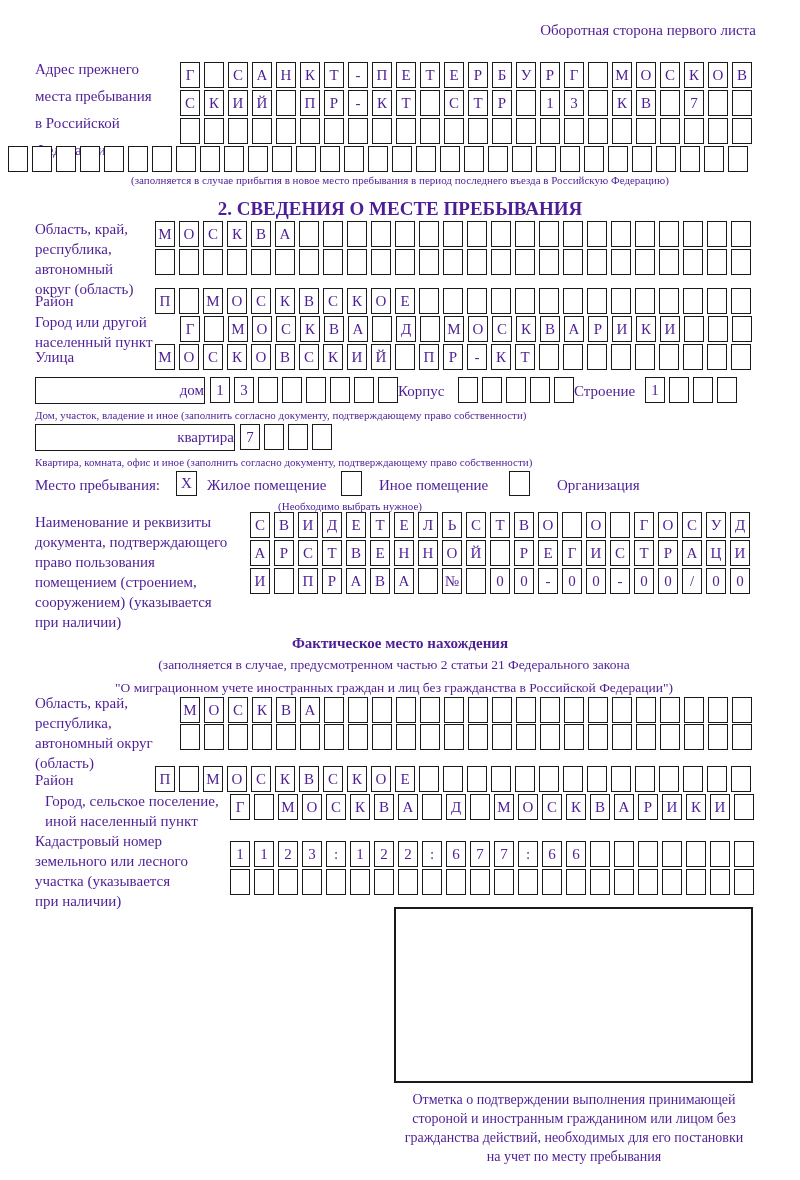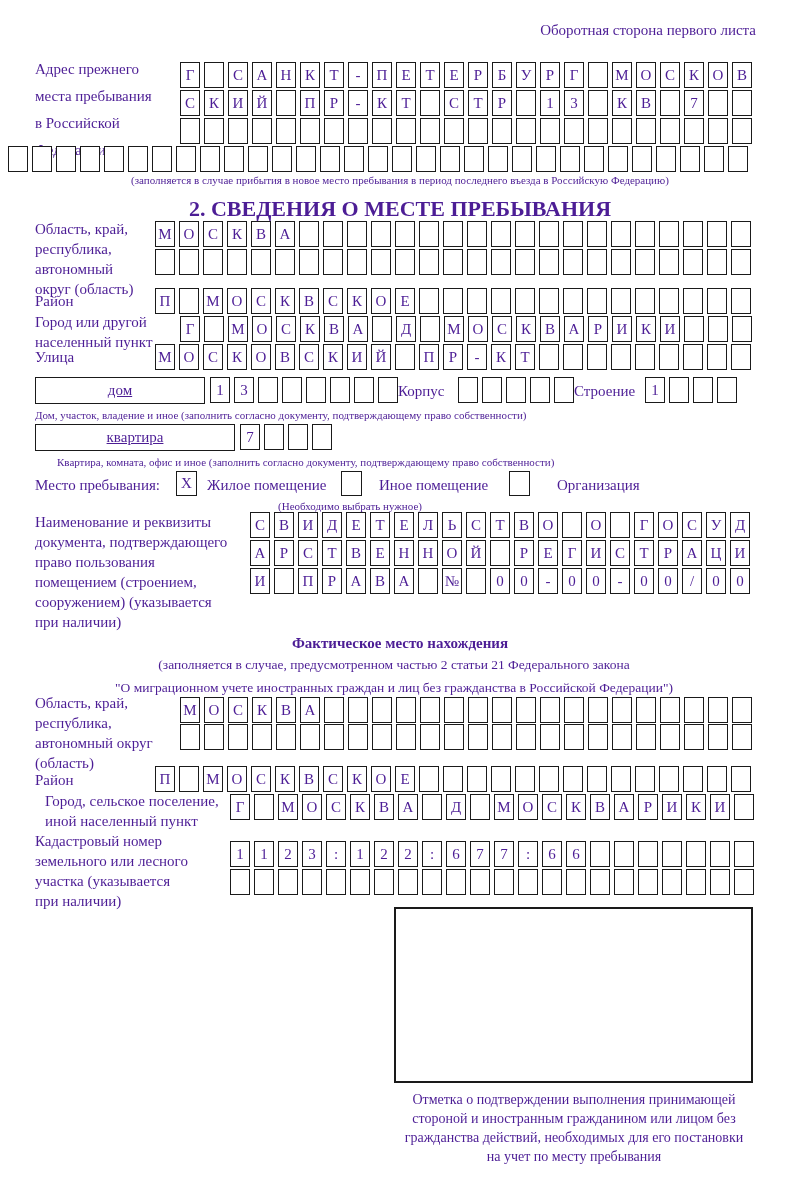--- a/index.html
+++ b/index.html
@@ -16,21 +16,21 @@
   .center{text-align:center;}
   .bold{font-weight:bold;}
   .boxrow{display:flex;gap:4px;}
   .cell{
     box-sizing:border-box;flex:none;width:20px;height:26px;
     border:1.8px solid #1a1a1a;display:flex;align-items:center;justify-content:center;
     font-size:15px;background:#fff;
   }
   .widebox{
     box-sizing:border-box;border:1.8px solid #1a1a1a;height:27px;
-    display:flex;align-items:center;justify-content:center;font-size:15px;background:#fff;text-decoration:underline;
+    display:flex;align-items:center;justify-content:flex-end;font-size:15px;background:#fff;
   }
   .cb{
     box-sizing:border-box;width:21px;height:25px;border:1.8px solid #1a1a1a;
     display:flex;align-items:center;justify-content:center;font-size:15px;background:#fff;
   }
   .stamp{box-sizing:border-box;border:2px solid #1a1a1a;background:#fff;}
   .cap div{line-height:19px;}
   .cap{font-size:14px;}
   .sub div{line-height:23px;}
   .sub{font-size:13.5px;}
@@ -154,21 +154,21 @@
       <span class="cell"></span>
       <span class="cell"></span>
       <span class="cell"></span>
       <span class="cell"></span>
       <span class="cell"></span>
       <span class="cell"></span>
       <span class="cell"></span>
     </div>
   <div class="abs note center" style="left:0;top:174px;width:800px;">(заполняется в случае прибытия в новое место пребывания в период последнего въезда в Российскую Федерацию)</div>
 
-  <div class="abs lbl bold center" style="left:0;top:199px;width:800px;font-size:22px;">2. СВЕДЕНИЯ О МЕСТЕ ПРЕБЫВАНИЯ</div>
+  <div class="abs lbl bold center" style="left:0;top:199px;width:800px;font-size:19px;">2. СВЕДЕНИЯ О МЕСТЕ ПРЕБЫВАНИЯ</div>
 
   <div class="abs lbl lbl20" style="left:35px;top:219px;">
       <div>Область, край,</div>
       <div>республика,</div>
       <div>автономный</div>
       <div>округ (область)</div>
     </div>
   <div class="abs boxrow" style="left:155px;top:221px;">
       <span class="cell">М</span>
       <span class="cell">О</span>
@@ -345,21 +345,21 @@
 
   <div class="abs widebox" style="left:35px;top:424px;width:200px;">
       <span>квартира</span>
     </div>
   <div class="abs boxrow" style="left:240px;top:424px;">
       <span class="cell">7</span>
       <span class="cell"></span>
       <span class="cell"></span>
       <span class="cell"></span>
     </div>
-  <div class="abs note" style="left:35px;top:456px;margin-left:22px;">Квартира, комната, офис и иное (заполнить согласно документу, подтверждающему право собственности)</div>
+  <div class="abs note" style="left:35px;top:456px;">Квартира, комната, офис и иное (заполнить согласно документу, подтверждающему право собственности)</div>
 
   <div class="abs lbl" style="left:35px;top:475px;">Место пребывания:</div>
   <div class="abs cb" style="left:176px;top:471px;">X</div>
   <div class="abs lbl" style="left:207px;top:475px;">Жилое помещение</div>
   <div class="abs cb" style="left:341px;top:471px;"></div>
   <div class="abs lbl" style="left:379px;top:475px;">Иное помещение</div>
   <div class="abs cb" style="left:509px;top:471px;"></div>
   <div class="abs lbl" style="left:557px;top:475px;">Организация</div>
   <div class="abs note center" style="left:240px;top:500px;width:220px;">(Необходимо выбрать нужное)</div>
 

